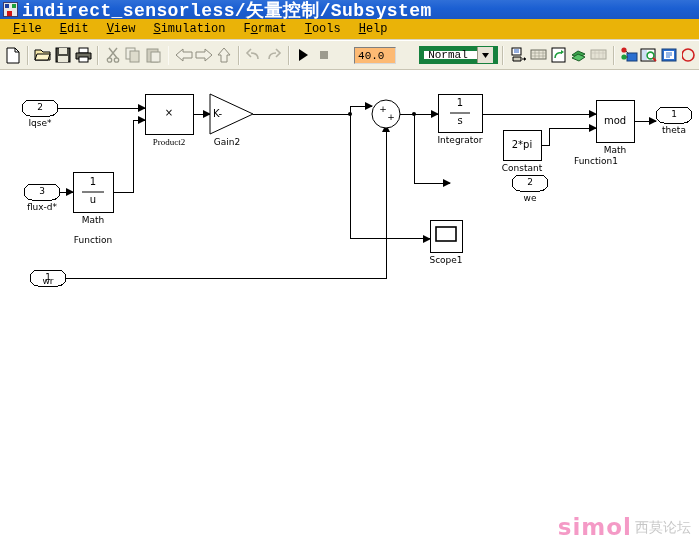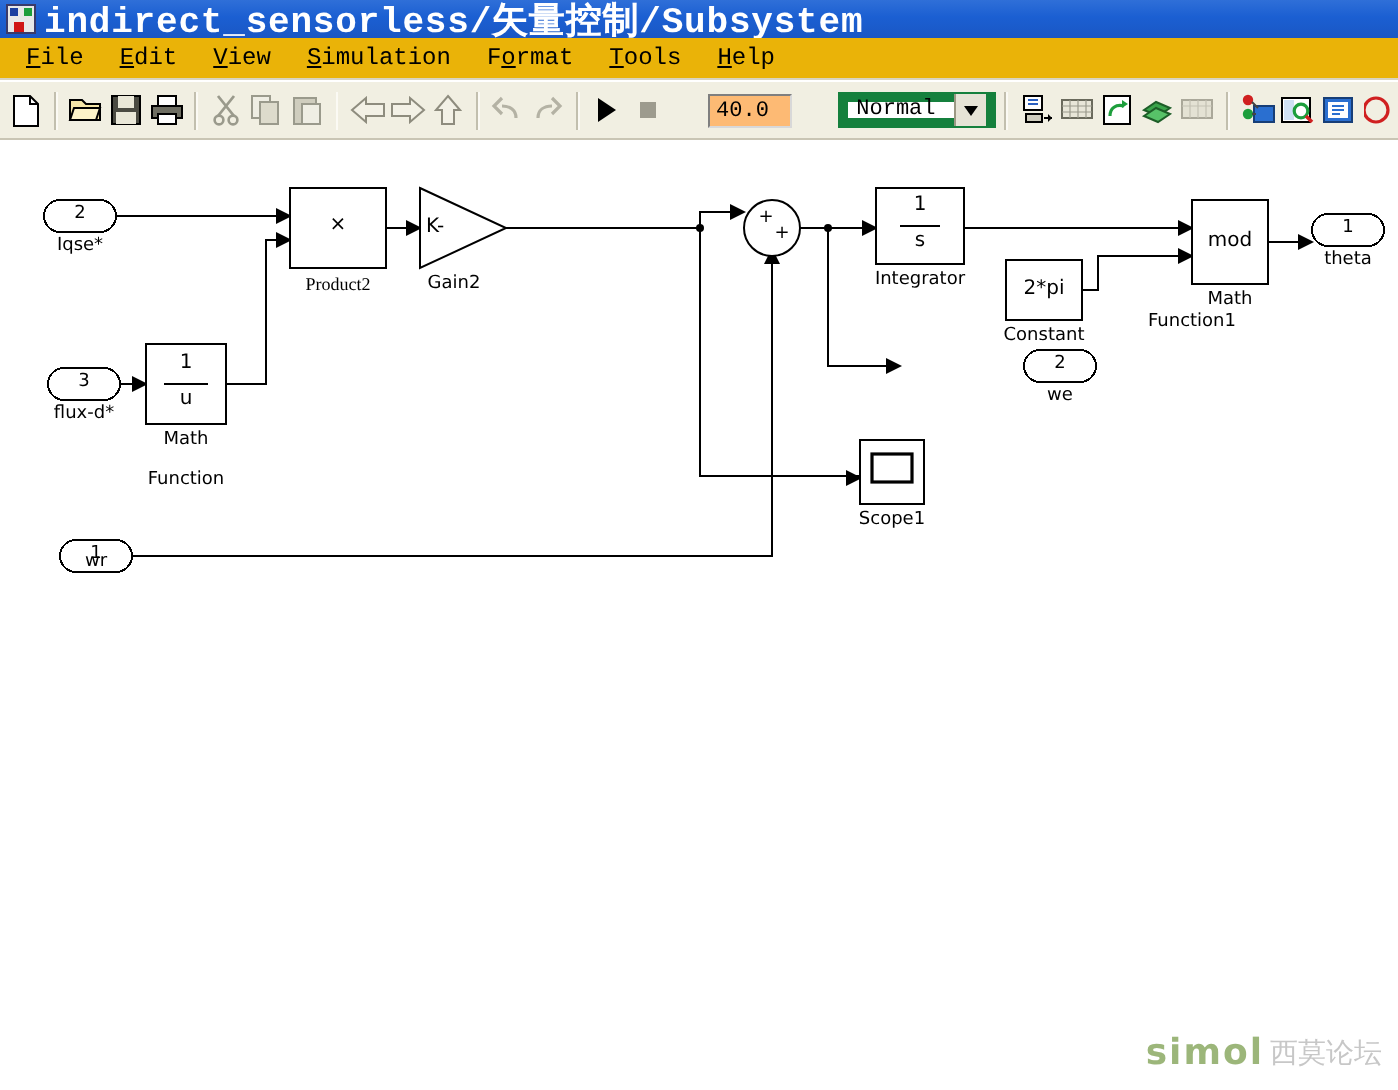--- a/index.html
+++ b/index.html
@@ -89,22 +89,22 @@
     font-family:"DejaVu Sans","Liberation Sans",sans-serif;font-size:10px;color:#000;
     position:absolute;text-align:center;white-space:nowrap;
   }
 
   
   #watermark{
     position:absolute;right:8px;bottom:8px;display:flex;align-items:flex-end;
     opacity:.55;
   }
   #wm-latin{
-    font-family:"DejaVu Sans","Liberation Sans",sans-serif;font-size:18px;
-    font-weight:bold;color:#4d7c0f;letter-spacing:1px;line-height:20px;
+    font-family:"DejaVu Sans","Liberation Sans",sans-serif;font-size:23px;
+    font-weight:bold;color:#ec4899;letter-spacing:1px;line-height:20px;
   }
   #wm-cn{
     font-family:"DejaVu Sans","Liberation Sans",sans-serif;font-size:14px;
     color:#9a9a9a;margin-left:3px;line-height:20px;
   }
 </style>
 </head>
 <body>
 
 <div id="app">

